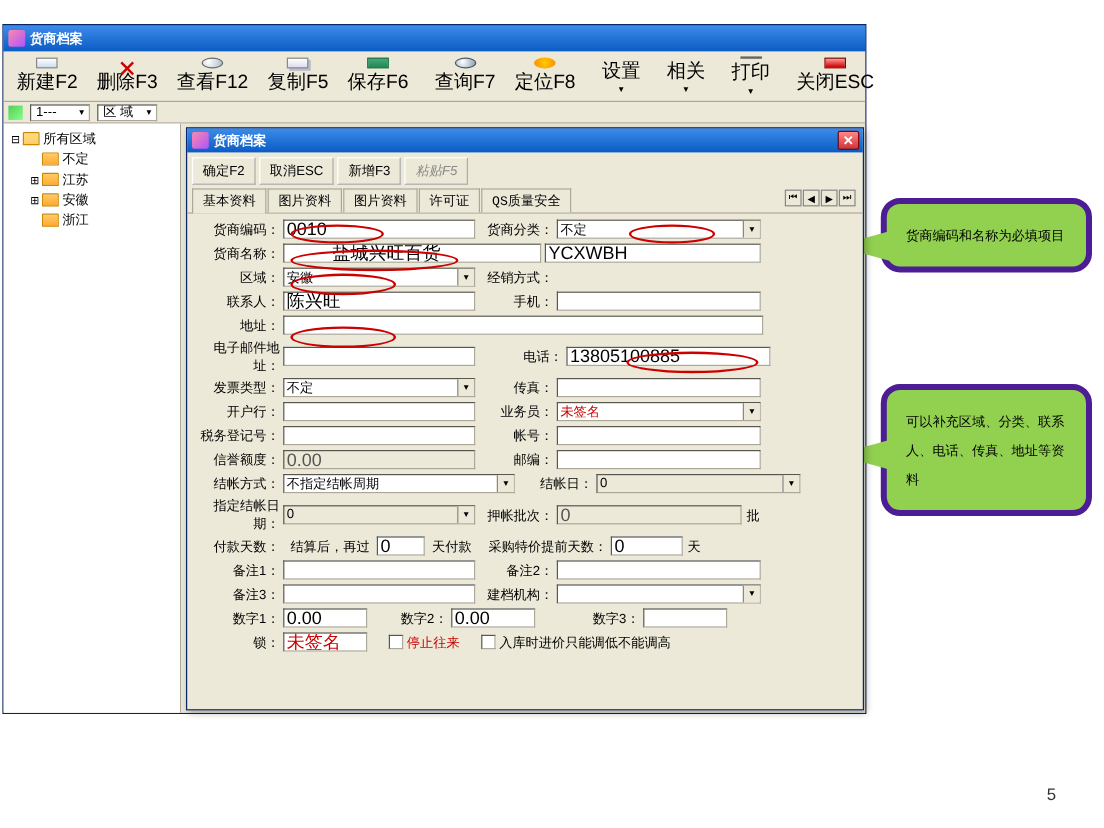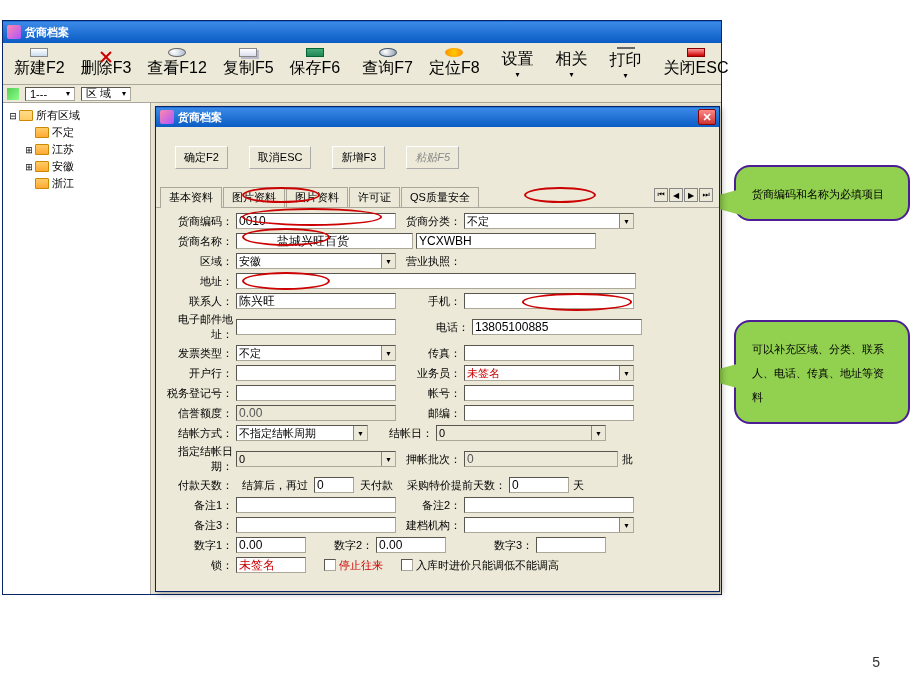--- a/index.html
+++ b/index.html
@@ -42,43 +42,43 @@
     .folder-ic.open { background: linear-gradient(#fd8,#fc6); }
     .tree-lbl { cursor: default; }
     .indent { margin-left: 16px; }
     
     .content { flex: 1; background: #ece9d8; position: relative; }
     
     .sub-window { position: absolute; left: 155px; top: 106px; width: 565px; height: 486px; border: 1px solid #0a246a; background: #ece9d8; z-index: 10; box-shadow: 2px 2px 6px rgba(0,0,0,0.3); }
     .sub-titlebar { background: linear-gradient(to bottom, #0a5bc4, #3b8ae8 5%, #0a5bc4); color: #fff; height: 20px; display: flex; align-items: center; padding: 0 4px; font-weight: bold; position: relative; }
     .sub-titlebar .xbtn { position: absolute; right: 3px; top: 2px; width: 18px; height: 16px; background: linear-gradient(#f88,#c33); border: 1px solid #800; color:#fff; display:flex; align-items:center; justify-content:center; font-weight:bold; font-size:11px; cursor:pointer; border-radius:2px; }
     
-    .btn-row { padding: 19px; display: flex; gap: 21px; }
+    .btn-row { padding: 4px; display: flex; gap: 3px; }
     .wbtn { border: 1px outset #fff; background: #ece9d8; padding: 3px 8px; cursor: pointer; font-size: 11px; }
     .wbtn.disabled { color: #888; font-style: italic; }
     
     .tab-row { display: flex; border-bottom: 1px solid #aca899; padding-left: 4px; position: relative; height: 20px; align-items:flex-end; }
-    .tab { border: 1px solid #aca899; border-bottom: none; padding: 2px 8px; background: #ece9d8; cursor: pointer; margin-right: 1px; font-size:11px; position:relative; }
+    .tab { border: 1px solid #aca899; border-bottom: none; padding: 2px 8px; background: #ece9d8; cursor: pointer; margin-right: 1px; font-size:11px; position:relative;font-family:Liberation Mono, monospace; }
     .tab.active { background: #ece9d8; padding-bottom:3px; margin-bottom:-1px; }
     .tab-nav { position:absolute; right:6px; top:0; display:flex; gap:1px; }
     .tab-nav .nb { width:14px; height:14px; border:1px solid #888; background:#ece9d8; display:flex; align-items:center; justify-content:center; font-size:8px; cursor:pointer; }
     
     .form { padding: 4px 6px 4px 2px; height: calc(100% - 72px); overflow: hidden; }
     .frow { display: flex; align-items: center; margin-bottom: 2px; min-height: 18px; }
     .flbl { width: 78px; text-align: right; padding-right: 3px; color: #000; }
     .flbl2 { width: 56px; text-align: right; padding-right: 3px; color: #000; }
-    .finput { border: 1px inset #aca899; background: #fff; height: 16px; padding: 0 2px; font-size: 12px; }
+    .finput { border: 1px inset #aca899; background: #fff; height: 16px; padding: 0 2px; font-size: 15px; }
     .finput.ro { background: #ece9d8; color: #555; }
     .fsel-in { border: 1px inset #aca899; background: #fff; height: 16px; display:flex; align-items:center; justify-content:space-between; padding-left:2px; }
     .fsel-in .dd { width:14px; height:14px; background:#ece9d8; border-left:1px solid #888; display:flex; align-items:center; justify-content:center; font-size:7px; }
     .chk { width:12px; height:12px; border:1px inset #aca899; background:#fff; }
     
     .circle { position: absolute; border: 2px solid #c00; border-radius: 50%; pointer-events: none; z-index: 20; }
     
-    .callout { position: absolute; background: #92d050; border: 2px solid #4c1d95; border-radius: 16px; padding: 14px 16px; font-size: 15px; line-height: 1.6; z-index: 5; }
+    .callout { position: absolute; background: #92d050; border: 5px solid #4c1d95; border-radius: 16px; padding: 14px 16px; font-size: 15px; line-height: 1.6; z-index: 5; }
     .callout::before { content:''; position:absolute; right:100%; top:40%; border: 14px solid transparent; border-right: 50px solid #92d050; margin-right:-8px; }
     
     .page-num { position: absolute; right: 40px; bottom: 20px; font-size: 14px; color: #333; }
   </style>
 </head>
 <body>
 
 <div class="app-window">
   <div class="titlebar">
     <span class="icon"></span>
@@ -217,42 +217,42 @@
       <span class="flbl">货商编码：</span>
       <input class="finput" style="width: 160px;" value="0010">
       <span class="flbl2" style="width:68px">货商分类：</span>
       <div class="fsel-in" style="width:170px">
           <span>不定</span>
           <span class="dd">▼</span>
         </div>
     </div>
     <div class="frow">
       <span class="flbl">货商名称：</span>
-      <input class="finput" style="width: 177px; padding-left: 40px;" value="盐城兴旺百货">
+      <input class="finput" style="width: 215px; padding-left: 40px;" value="盐城兴旺百货">
       <input class="finput" style="width: 180px; margin-left: 3px;" value="YCXWBH">
     </div>
     <div class="frow">
       <span class="flbl">区域：</span>
       <div class="fsel-in" style="width:160px">
           <span>安徽</span>
           <span class="dd">▼</span>
         </div>
-      <span class="flbl2" style="width:68px">营业执照：</span>
-    </div>
-    <div class="frow">
-      <span class="flbl">地址：</span>
-      <input class="finput" style="width: 400px;">
+      <span class="flbl2" style="width:68px">经销方式：</span>
     </div>
     <div class="frow">
       <span class="flbl">联系人：</span>
       <input class="finput" style="width: 160px;" value="陈兴旺">
       <span class="flbl2" style="width:68px">手机：</span>
       <input class="finput" style="width: 170px;">
     </div>
     <div class="frow">
+      <span class="flbl">地址：</span>
+      <input class="finput" style="width: 400px;">
+    </div>
+    <div class="frow">
       <span class="flbl">电子邮件地址：</span>
       <input class="finput" style="width: 160px;">
       <span class="flbl2" style="width:76px">电话：</span>
       <input class="finput" style="width: 170px;" value="13805100885">
     </div>
     <div class="frow">
       <span class="flbl">发票类型：</span>
       <div class="fsel-in" style="width:160px">
           <span>不定</span>
           <span class="dd">▼</span>
@@ -276,21 +276,21 @@
       <input class="finput" style="width: 170px;">
     </div>
     <div class="frow">
       <span class="flbl">信誉额度：</span>
       <input class="finput ro" style="width: 160px;" value="0.00">
       <span class="flbl2" style="width:68px">邮编：</span>
       <input class="finput" style="width: 170px;">
     </div>
     <div class="frow">
       <span class="flbl">结帐方式：</span>
-      <div class="fsel-in" style="width:132px">
+      <div class="fsel-in" style="width:193px">
           <span>不指定结帐周期</span>
           <span class="dd">▼</span>
         </div>
       <span class="flbl2" style="width:68px">结帐日：</span>
       <div class="fsel-in" style="width:170px;background:#ece9d8">
           <span>0</span>
           <span class="dd">▼</span>
         </div>
     </div>
     <div class="frow">

